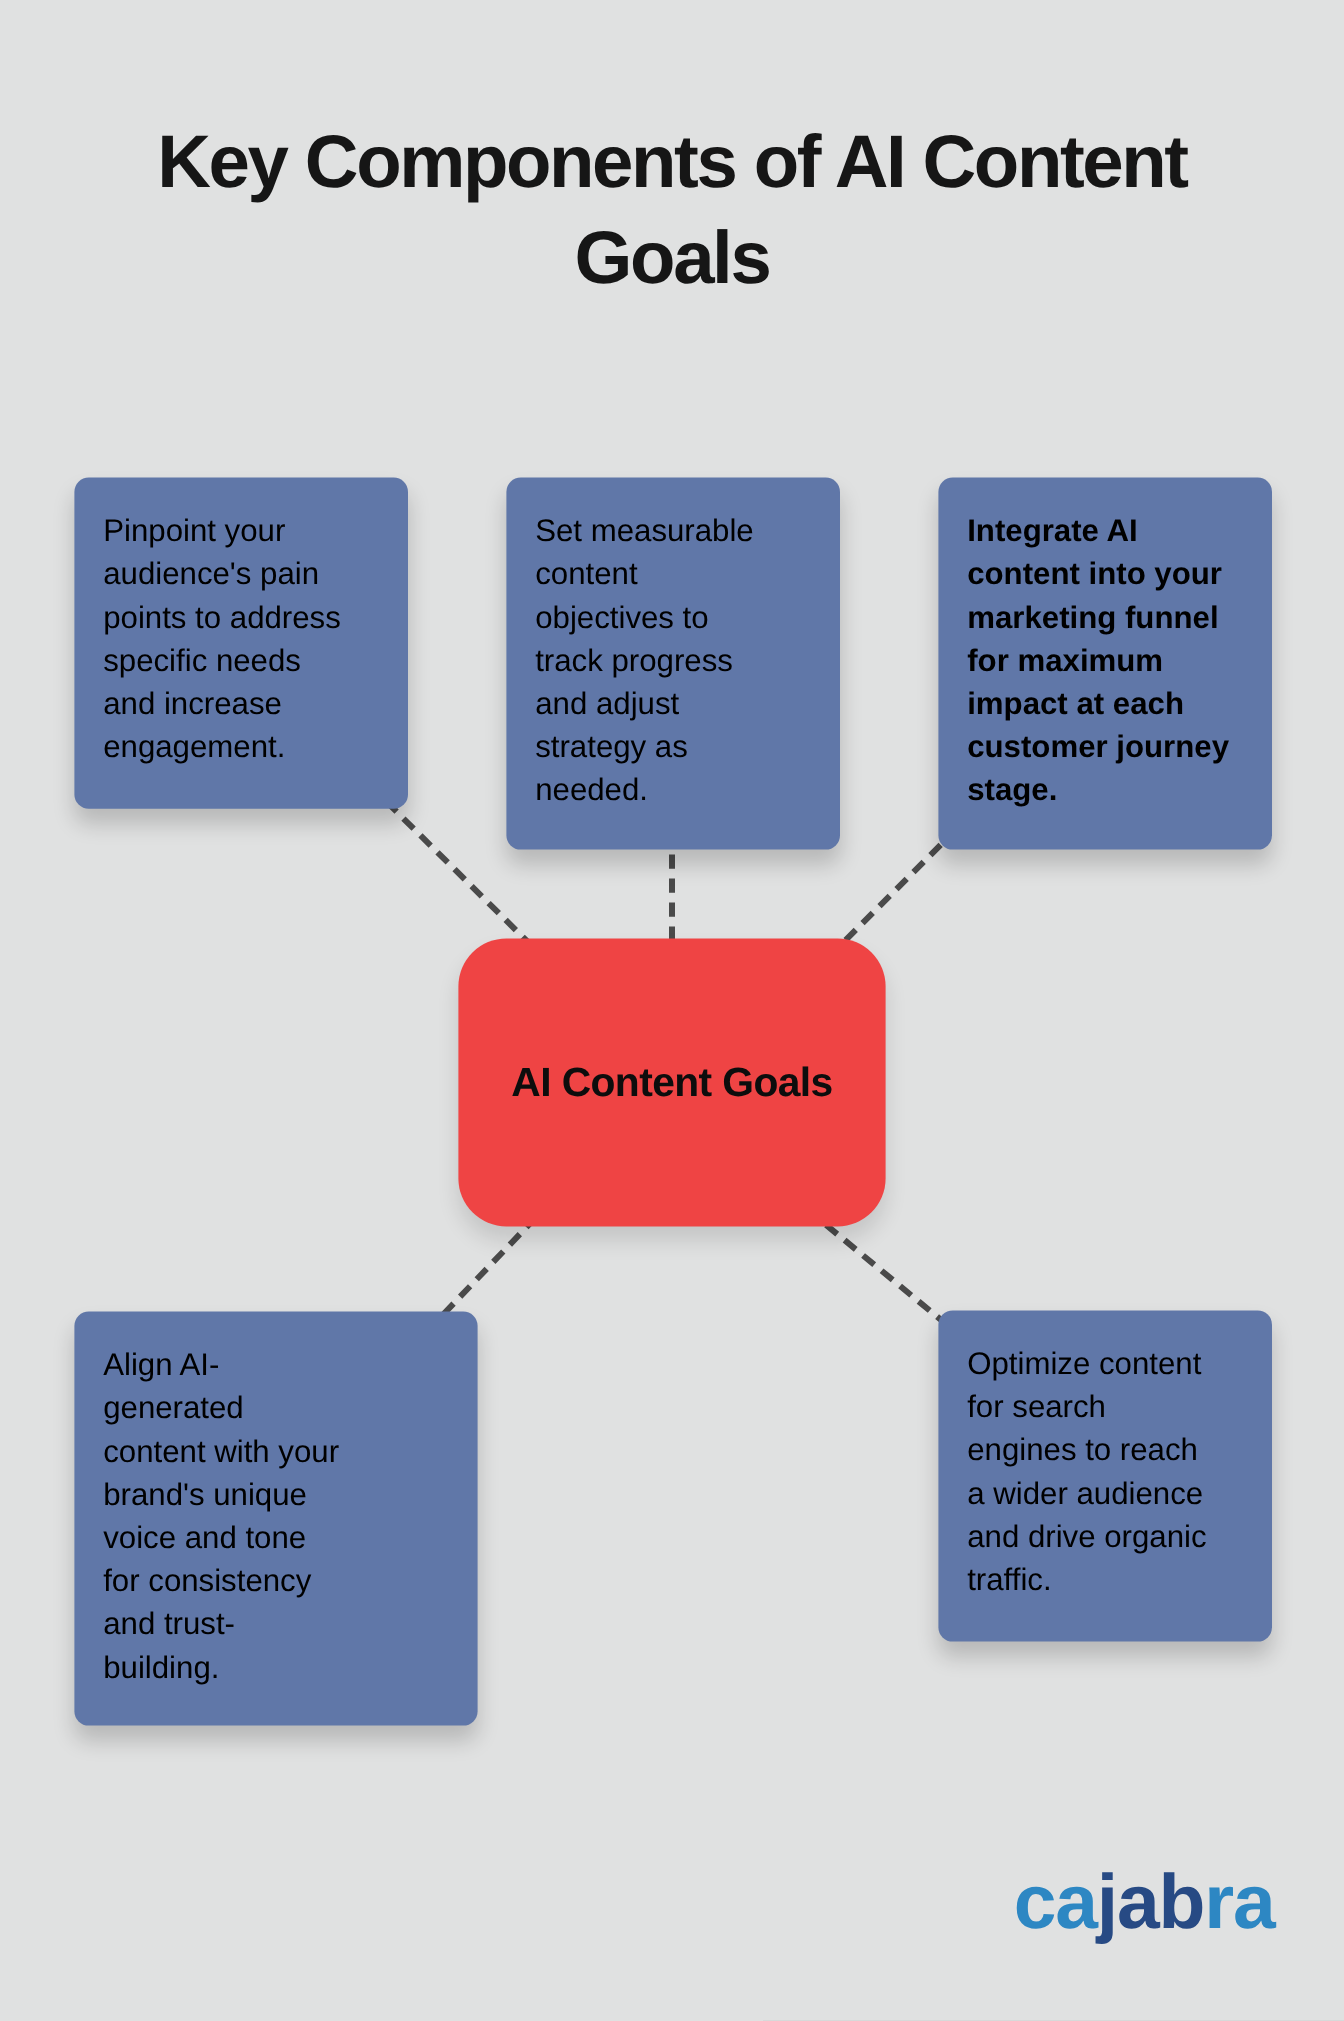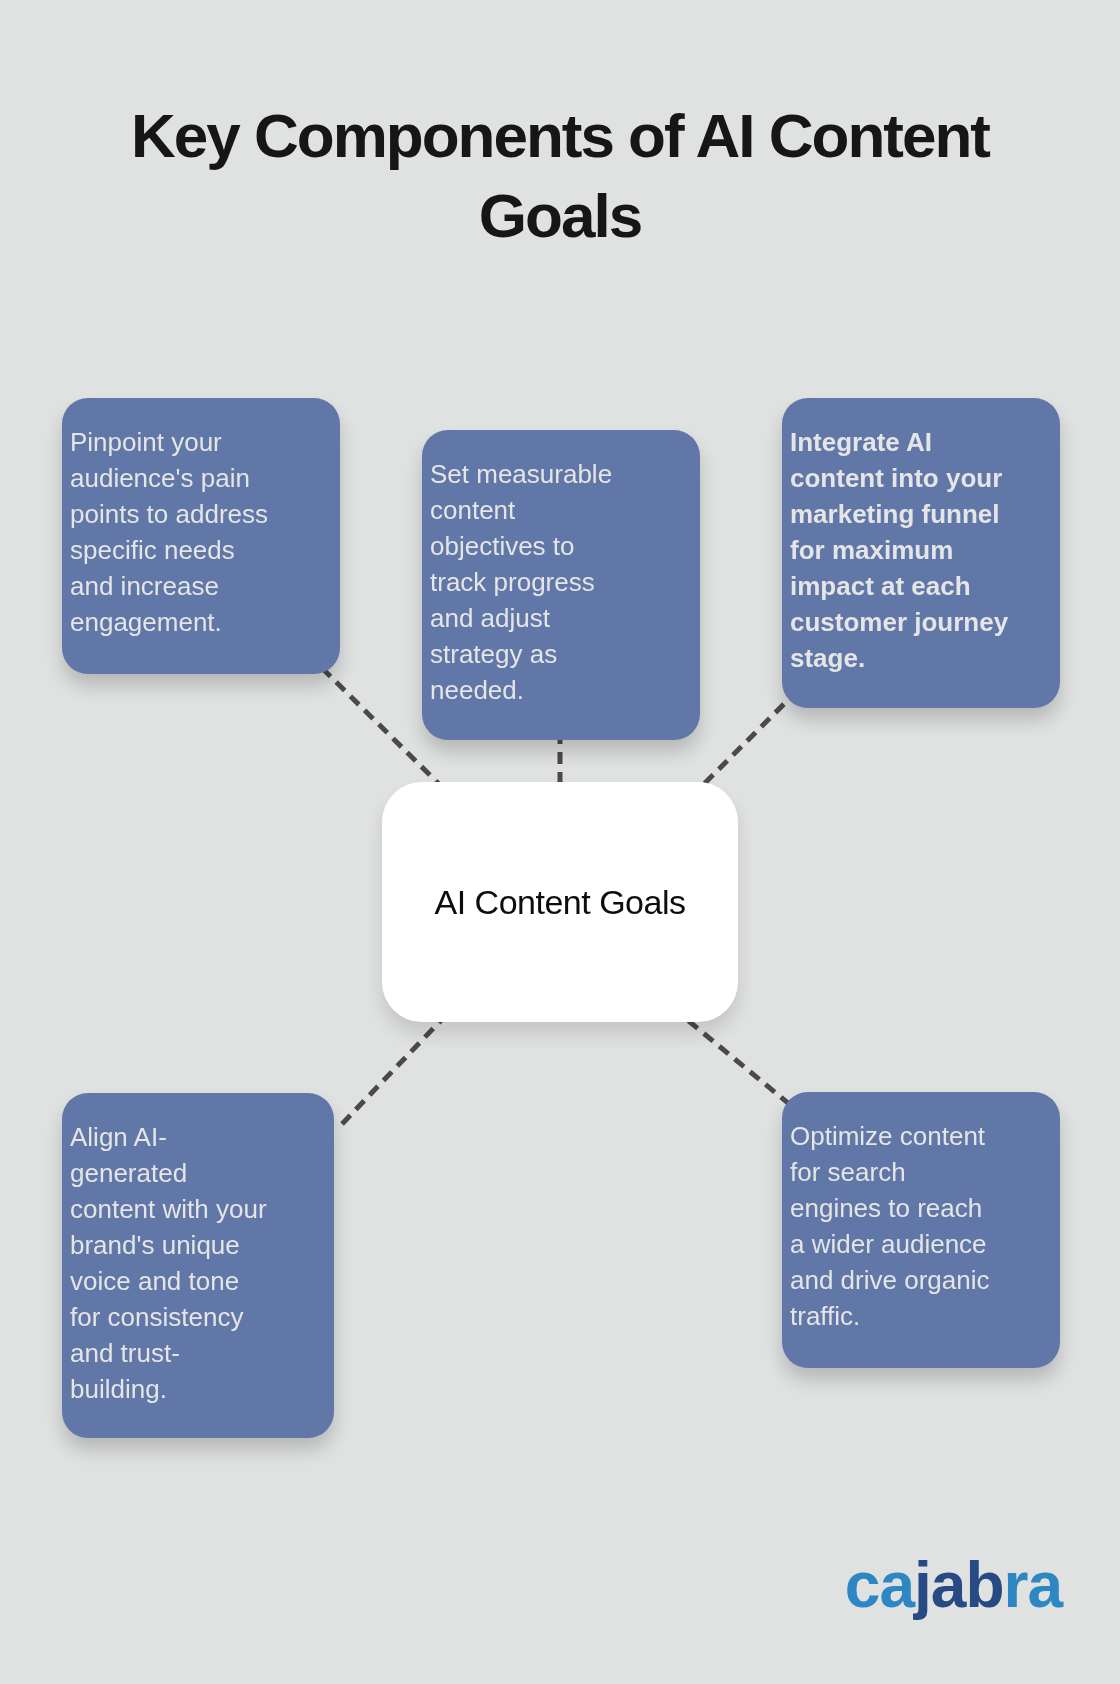--- a/index.html
+++ b/index.html
@@ -28,44 +28,44 @@
   }
   .connectors line{
     stroke:#4a4a4a;
     stroke-width:5;
     stroke-dasharray:12 8;
   }
   .card{
     position:absolute;
     z-index:2;
     background:#6077a8;
-    border-radius:26px;
+    border-radius:12px;
     box-shadow:0 12px 18px rgba(0,0,0,0.18);
-    color:#e5e5e5;
+    color:#000000;
     font-size:26px;
     line-height:36px;
-    padding:26px 8px;
+    padding:26px 24px;
     box-sizing:border-box;
     white-space:pre-line;
   }
   .card-1{left:62px;top:398px;width:278px;height:276px;}
-  .card-2{left:422px;top:398px;width:278px;height:310px;margin-top:32px;}
+  .card-2{left:422px;top:398px;width:278px;height:310px;}
   .card-3{left:782px;top:398px;width:278px;height:310px;font-weight:bold;}
-  .card-4{left:62px;top:1093px;width:272px;height:345px;}
+  .card-4{left:62px;top:1093px;width:336px;height:345px;}
   .card-5{left:782px;top:1092px;width:278px;height:276px;}
   .center-node{
     position:absolute;
     z-index:2;
     left:382px;top:782px;width:356px;height:240px;
-    background:#ffffff;
+    background:#ef4444;
     border-radius:40px;
     box-shadow:0 12px 18px rgba(0,0,0,0.12);
     display:flex;align-items:center;justify-content:center;
     font-size:34px;
-    font-weight:400;
+    font-weight:700;
     color:#0d0d0d;
     letter-spacing:-0.5px;
   }
   .logo{
     position:absolute;
     z-index:2;
     right:58px;top:1548px;
     font-size:64px;
     font-weight:700;
     letter-spacing:-1px;

